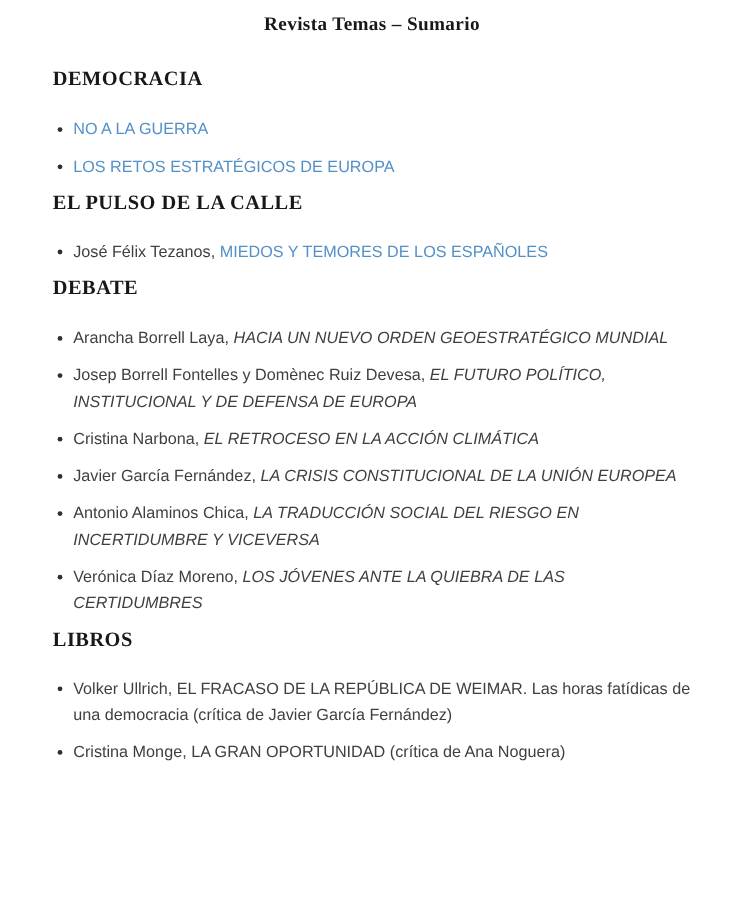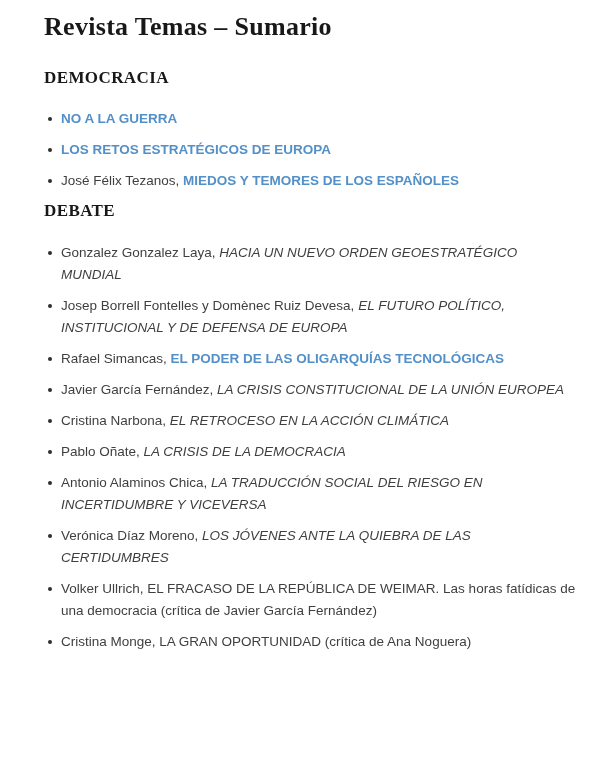--- a/index.html
+++ b/index.html
@@ -21,25 +21,26 @@
     font-family: "Liberation Sans", "DejaVu Sans", sans-serif;
     color: var(--body-color);
   }
   .page {
     padding: 12px 34px 40px 44px;
     width: 610px;
   }
   .page-title {
     font-family: "Liberation Serif", "DejaVu Serif", serif;
     font-weight: 700;
-    font-size: 26px;
+    font-size: 16px;
     line-height: 1.15;
     color: var(--heading-color);
     letter-spacing: 0.3px;
     margin: 0 0 26px 0;
+    text-align: center;
   }
   .section-heading {
     font-family: "Liberation Serif", "DejaVu Serif", serif;
     font-weight: 700;
     font-size: 17px;
     line-height: 1.2;
     color: var(--heading-color);
     letter-spacing: 0.4px;
     margin: 0 0 20px 0;
   }
@@ -59,49 +60,49 @@
     position: absolute;
     left: -13px;
     top: 9px;
     width: 4px;
     height: 4px;
     border-radius: 50%;
     background: var(--bullet-color);
   }
   .toc-link {
     color: var(--link-color);
-    font-weight: 700;
+    font-weight: 400;
     text-decoration: none;
   }
   .article-title-italic { font-style: italic; }
   .article-author, .article-title-plain { font-style: normal; }
 </style>
 </head>
 <body style="color: rgb(63, 63, 63);">
 
 <div class="page">
   <h1 class="page-title">Revista Temas – Sumario</h1>
   <div>
       <h2 class="section-heading">DEMOCRACIA</h2>
       <ul class="toc-list">
         <li class="toc-item"><a href="#" class="toc-link">NO A LA GUERRA</a></li>
         <li class="toc-item"><a href="#" class="toc-link">LOS RETOS ESTRATÉGICOS DE EUROPA</a></li>
       </ul>
+      <h2 class="section-heading">EL PULSO DE LA CALLE</h2>
       <ul class="toc-list">
         <li class="toc-item"><span class="article-author">José Félix Tezanos, </span><a href="#" class="toc-link">MIEDOS Y TEMORES DE LOS ESPAÑOLES</a></li>
       </ul>
       <h2 class="section-heading">DEBATE</h2>
       <ul class="toc-list">
-        <li class="toc-item"><span class="article-author">Gonzalez Gonzalez Laya, </span><em class="article-title-italic">HACIA UN NUEVO ORDEN GEOESTRATÉGICO MUNDIAL</em></li>
+        <li class="toc-item"><span class="article-author">Arancha Borrell Laya, </span><em class="article-title-italic">HACIA UN NUEVO ORDEN GEOESTRATÉGICO MUNDIAL</em></li>
         <li class="toc-item"><span class="article-author">Josep Borrell Fontelles y Domènec Ruiz Devesa, </span><em class="article-title-italic">EL FUTURO POLÍTICO, INSTITUCIONAL Y DE DEFENSA DE EUROPA</em></li>
-        <li class="toc-item"><span class="article-author">Rafael Simancas, </span><a href="#" class="toc-link">EL PODER DE LAS OLIGARQUÍAS TECNOLÓGICAS</a></li>
+        <li class="toc-item"><span class="article-author">Cristina Narbona, </span><em class="article-title-italic">EL RETROCESO EN LA ACCIÓN CLIMÁTICA</em></li>
         <li class="toc-item"><span class="article-author">Javier García Fernández, </span><em class="article-title-italic">LA CRISIS CONSTITUCIONAL DE LA UNIÓN EUROPEA</em></li>
-        <li class="toc-item"><span class="article-author">Cristina Narbona, </span><em class="article-title-italic">EL RETROCESO EN LA ACCIÓN CLIMÁTICA</em></li>
-        <li class="toc-item"><span class="article-author">Pablo Oñate, </span><em class="article-title-italic">LA CRISIS DE LA DEMOCRACIA</em></li>
         <li class="toc-item"><span class="article-author">Antonio Alaminos Chica, </span><em class="article-title-italic">LA TRADUCCIÓN SOCIAL DEL RIESGO EN INCERTIDUMBRE Y VICEVERSA</em></li>
         <li class="toc-item"><span class="article-author">Verónica Díaz Moreno, </span><em class="article-title-italic">LOS JÓVENES ANTE LA QUIEBRA DE LAS CERTIDUMBRES</em></li>
       </ul>
+      <h2 class="section-heading">LIBROS</h2>
       <ul class="toc-list">
         <li class="toc-item"><span class="article-author">Volker Ullrich, </span><span class="article-title-plain">EL FRACASO DE LA REPÚBLICA DE WEIMAR. Las horas fatídicas de una democracia (crítica de Javier García Fernández)</span></li>
         <li class="toc-item"><span class="article-author">Cristina Monge, </span><span class="article-title-plain">LA GRAN OPORTUNIDAD (crítica de Ana Noguera)</span></li>
       </ul>
     </div>
 </div>
 
 </body></html>

